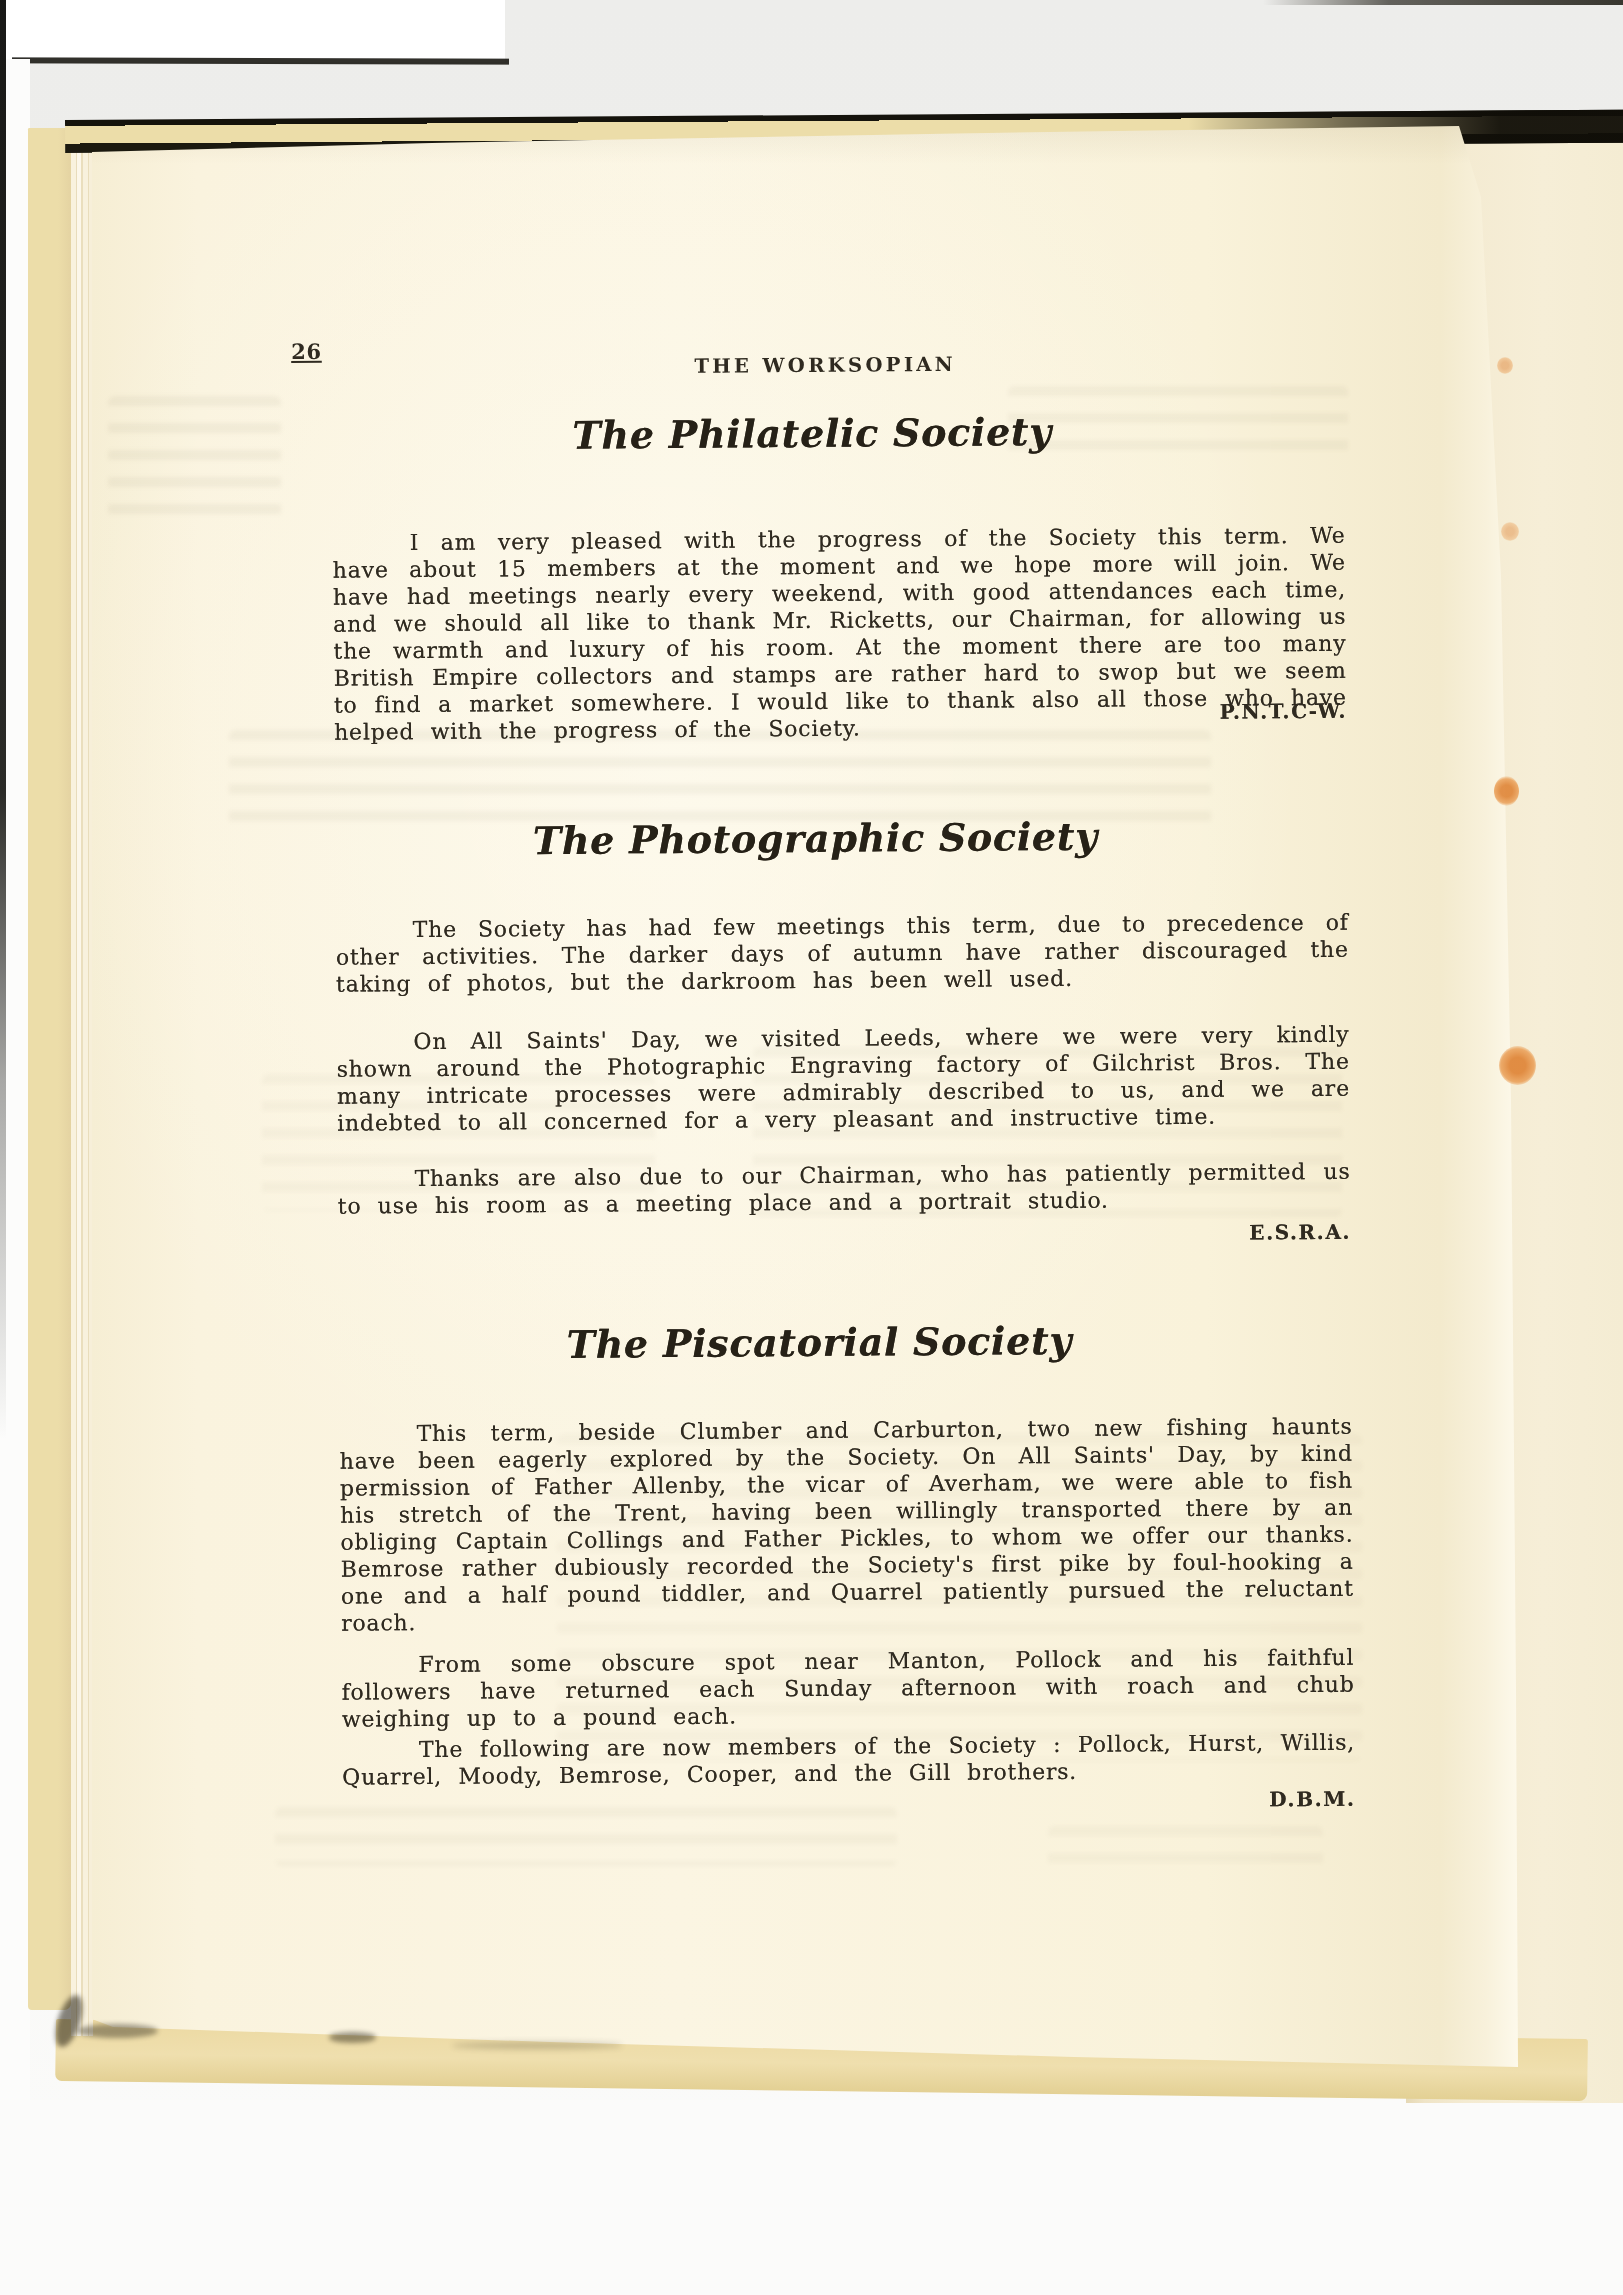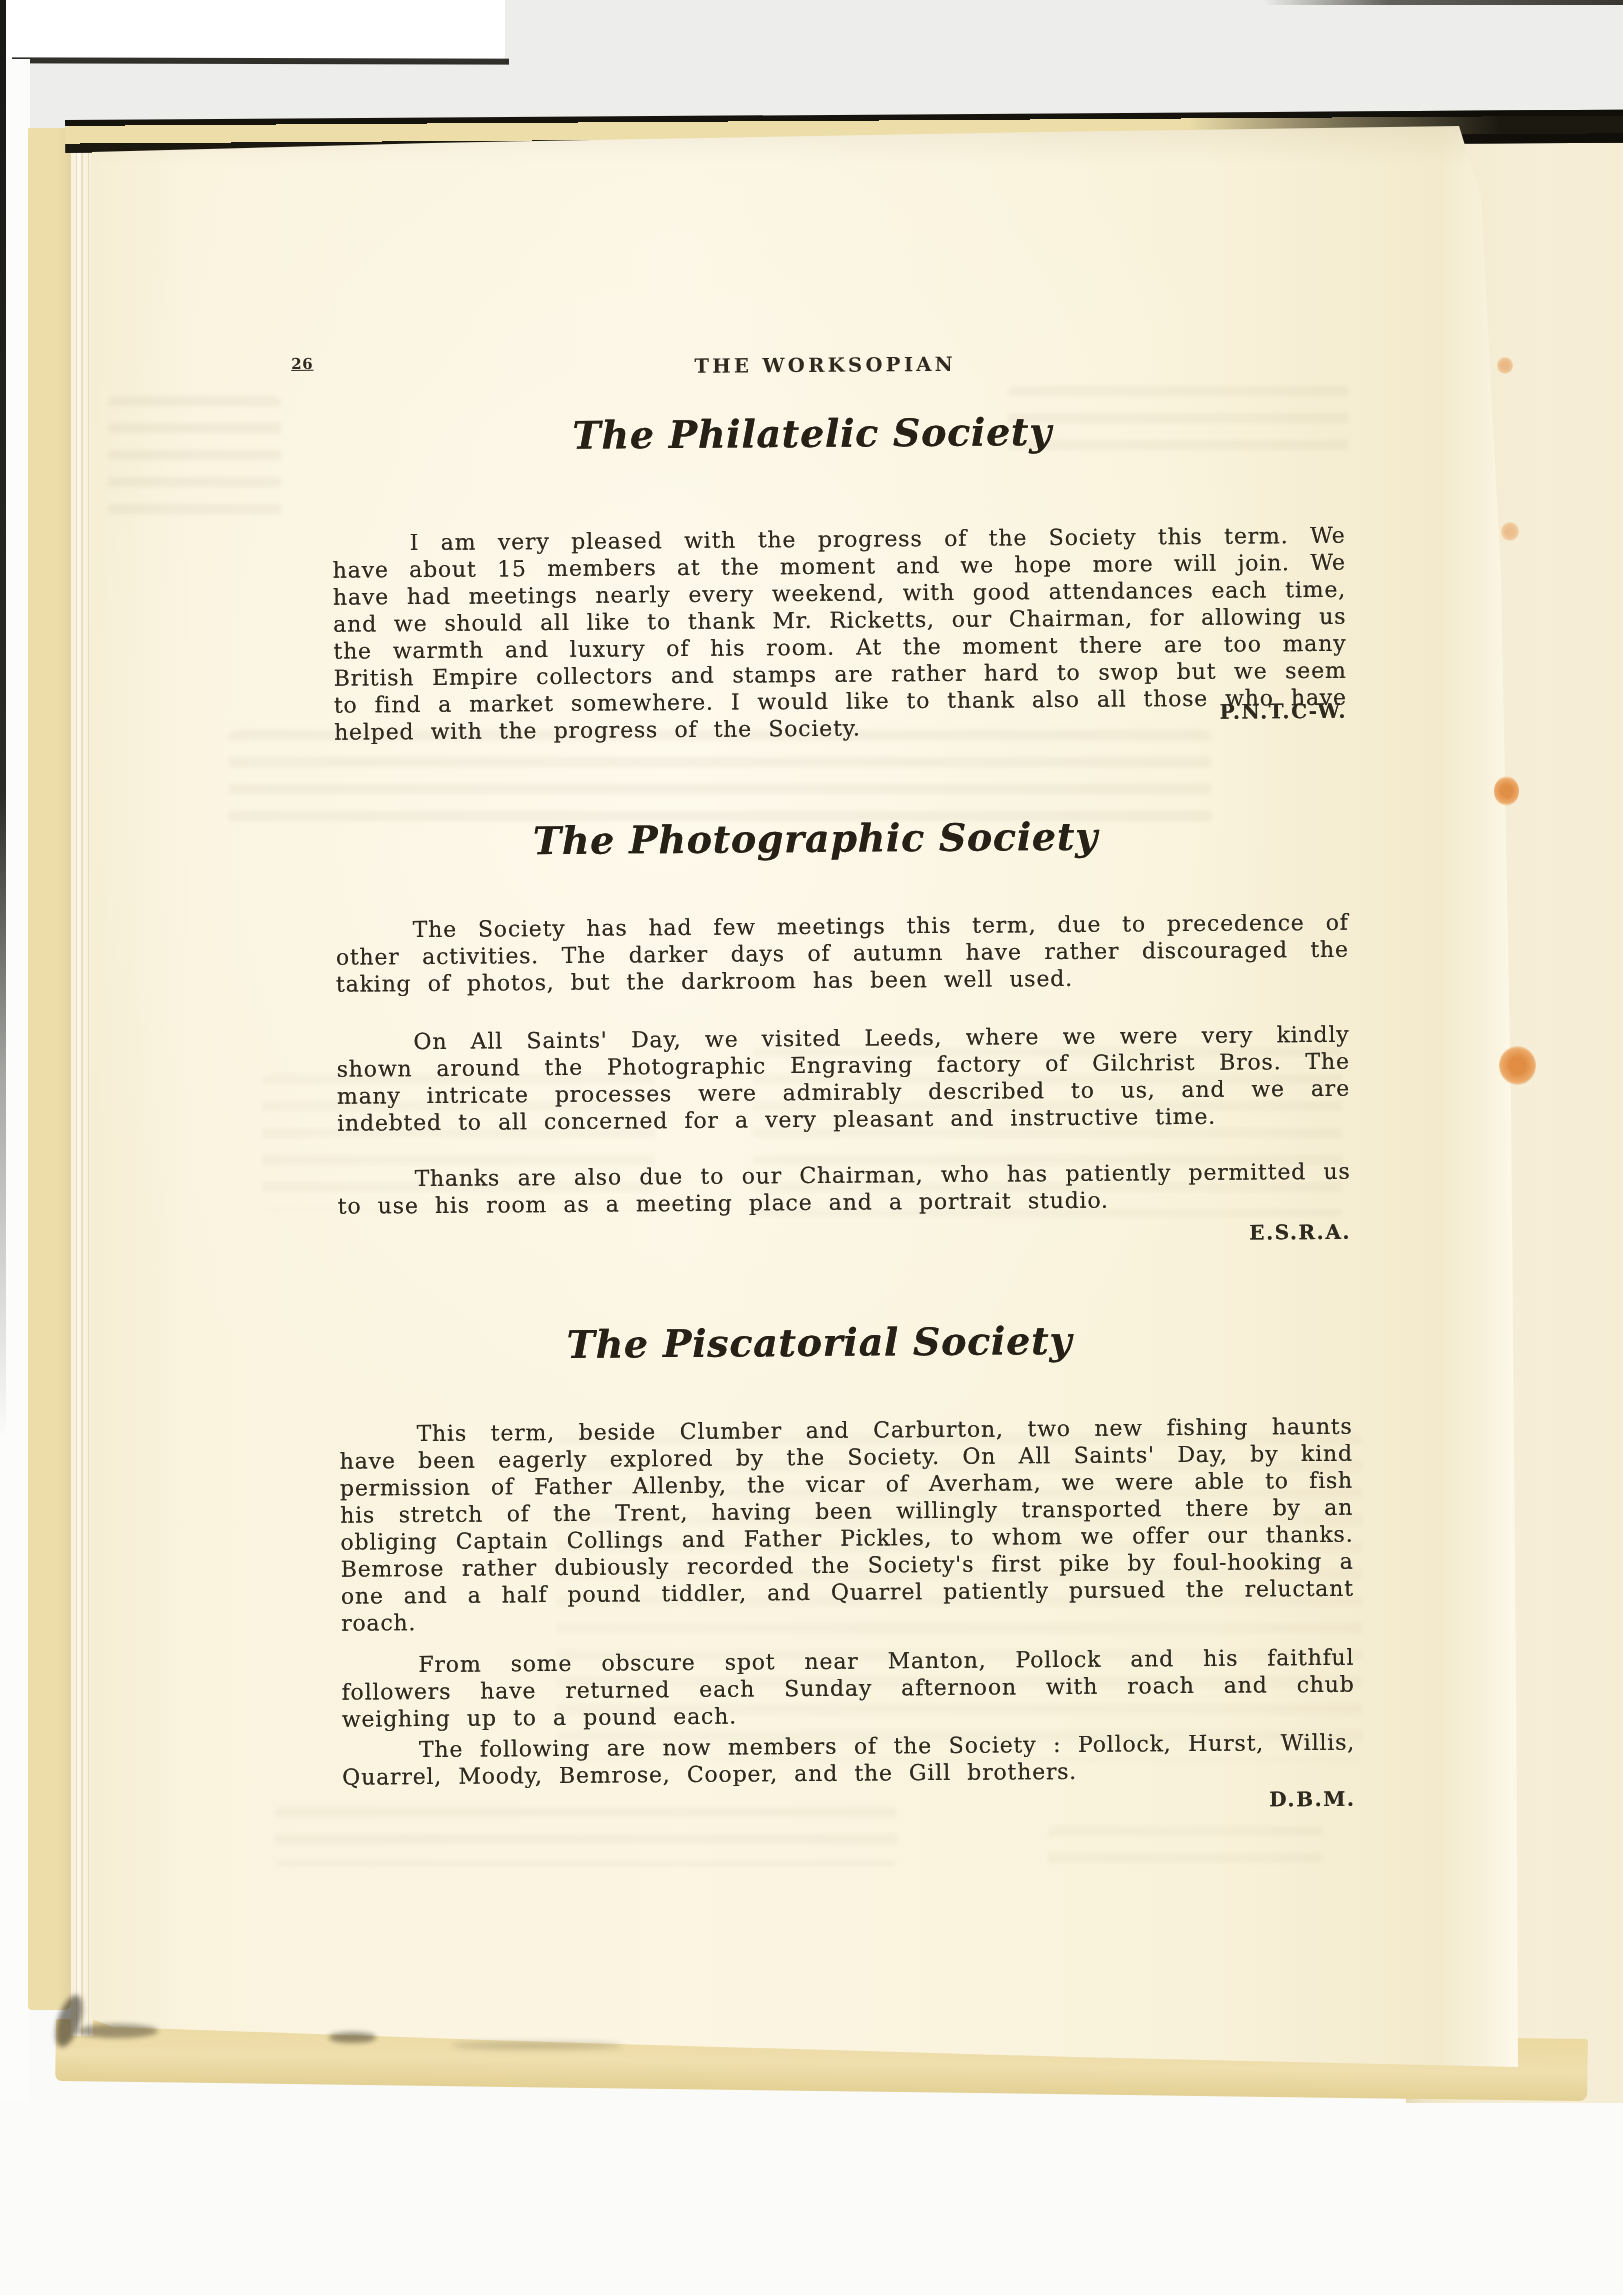--- a/index.html
+++ b/index.html
@@ -52,21 +52,21 @@
   .g3{left:170px;top:956px;width:393px;height:137px;opacity:.35;}
   .g4{left:661px;top:929px;width:589px;height:170px;opacity:.35;}
   .g5{left:465px;top:1316px;width:805px;height:327px;opacity:.3;}
   .g6{left:183px;top:1689px;width:622px;height:59px;opacity:.4;}
   .g7{left:956px;top:1708px;width:275px;height:46px;opacity:.35;}
 
   
   .text-layer{position:absolute;left:0;top:0;width:1426px;height:1970px;
     transform:rotate(-.45deg);color:var(--ink);}
   .text-layer *{position:absolute;margin:0;}
-  .pageno{left:205px;top:233px;font-size:15px;font-weight:bold;letter-spacing:0.7px;text-decoration:underline;}
+  .pageno{left:205px;top:217px;font-size:21px;font-weight:bold;letter-spacing:0.7px;text-decoration:underline;}
   .runhead{left:245px;top:236px;width:988px;text-align:center;font-size:19.6px;font-weight:bold;letter-spacing:3.3px;}
   .title{left:245px;width:961px;text-align:center;font-style:italic;font-weight:bold;font-size:38px;letter-spacing:0.7px;color:#262117;
     text-shadow:0 0 0.5px rgba(38,33,23,.8);}
   .t1{top:293px;} .t2{top:698px;} .t3{top:1202px;}
   .body{left:245px;width:1013px;text-align:justify;font-size:22px;line-height:27px;
     letter-spacing:0.8px;word-spacing:8.5px;text-indent:77px;
     text-shadow:0 0 0.5px rgba(47,42,32,.75);}
   .p1{top:408px;} .p2a{top:795px;} .p2b{top:907px;} .p2c{top:1044px;}
   .p3a{top:1299px;} .p3b{top:1530px;} .p3c{top:1615px;}
   .sig{left:245px;width:1013px;text-align:right;font-size:20px;font-weight:bold;letter-spacing:1.6px;

